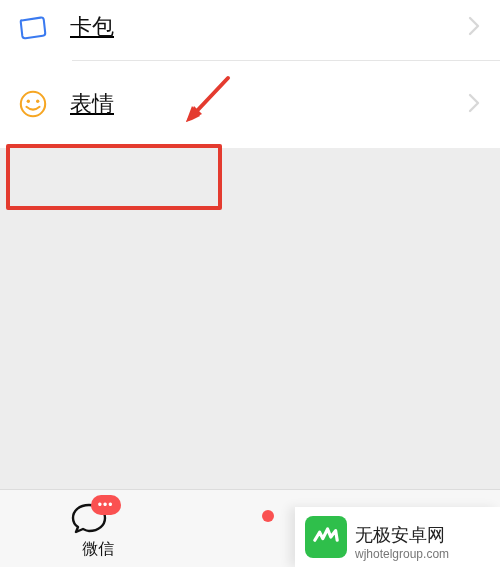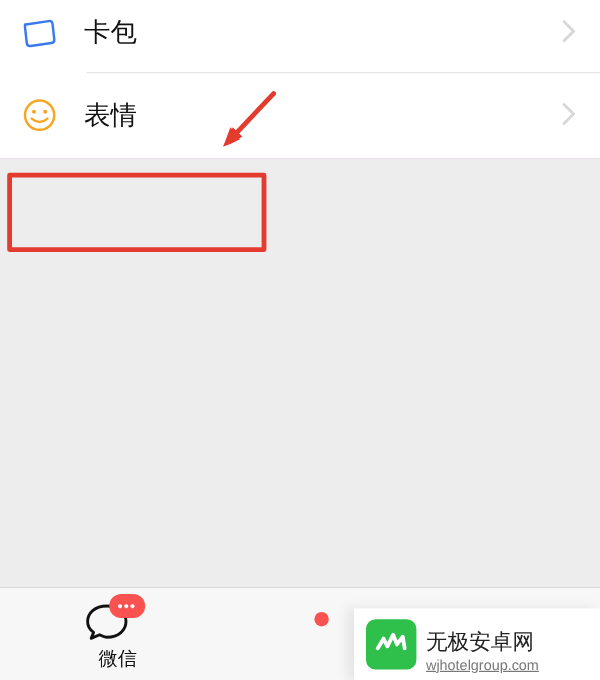--- a/index.html
+++ b/index.html
@@ -1,24 +1,24 @@
 <!DOCTYPE html>
 <html><head>
 <meta charset="utf-8">
 <style>
   * { margin: 0; padding: 0; box-sizing: border-box; }
   html, body { width: 500px; height: 567px; font-family: -apple-system, "Helvetica Neue", Arial, sans-serif; background: #ededed; overflow: hidden; }
   .screen { width: 500px; height: 567px; background: #ededed; position: relative; }
 
-  .group { background: #701a75; }
+  .group { background: #701a75; text-decoration: underline; }
   .spacer { height: 12px; background: #ededed; }
 
   .row {
     display: flex; align-items: center;
-    height: 72px; padding: 0 18px;
+    height: 88px; padding: 0 18px;
     background: #fff; position: relative;
   }
   .row + .row::before {
     content: ""; position: absolute; left: 72px; right: 0; top: 0;
     height: 1px; background: #e5e5e5;
   }
   .row .icon { width: 30px; height: 30px; flex: 0 0 30px; display:flex; align-items:center; justify-content:center; }
   .row .label { margin-left: 22px; font-size: 22px; color: #111; flex: 1 1 auto; }
   .row .chev { width: 14px; height: 22px; flex: 0 0 14px; opacity: .35; }
 
@@ -58,21 +58,21 @@
     position:absolute; right:0; bottom:0; height:60px; width:205px;
     background:#fff; display:flex; align-items:center; gap:8px; padding:0 10px;
     box-shadow: -6px 0 10px rgba(0,0,0,.08);
   }
   .wm-logo {
     width:42px; height:42px; border-radius:8px; background:#2fbf4b;
     display:flex; align-items:center; justify-content:center;
   }
   .wm-text { display:flex; flex-direction:column; line-height:1.2;margin-top:12px;}
   .wm-cn { font-size:18px; color:#222; font-weight:500;}
-  .wm-en { font-size:12px; color:#777;text-decoration:underline; }
+  .wm-en { font-size:12px; color:#777; }
 </style>
 </head>
 <body>
 
 <div class="screen">
 
   <div class="group">
     <div class="row first-cut">
       <span class="icon">
         <svg viewBox="0 0 32 32" width="30" height="30">

